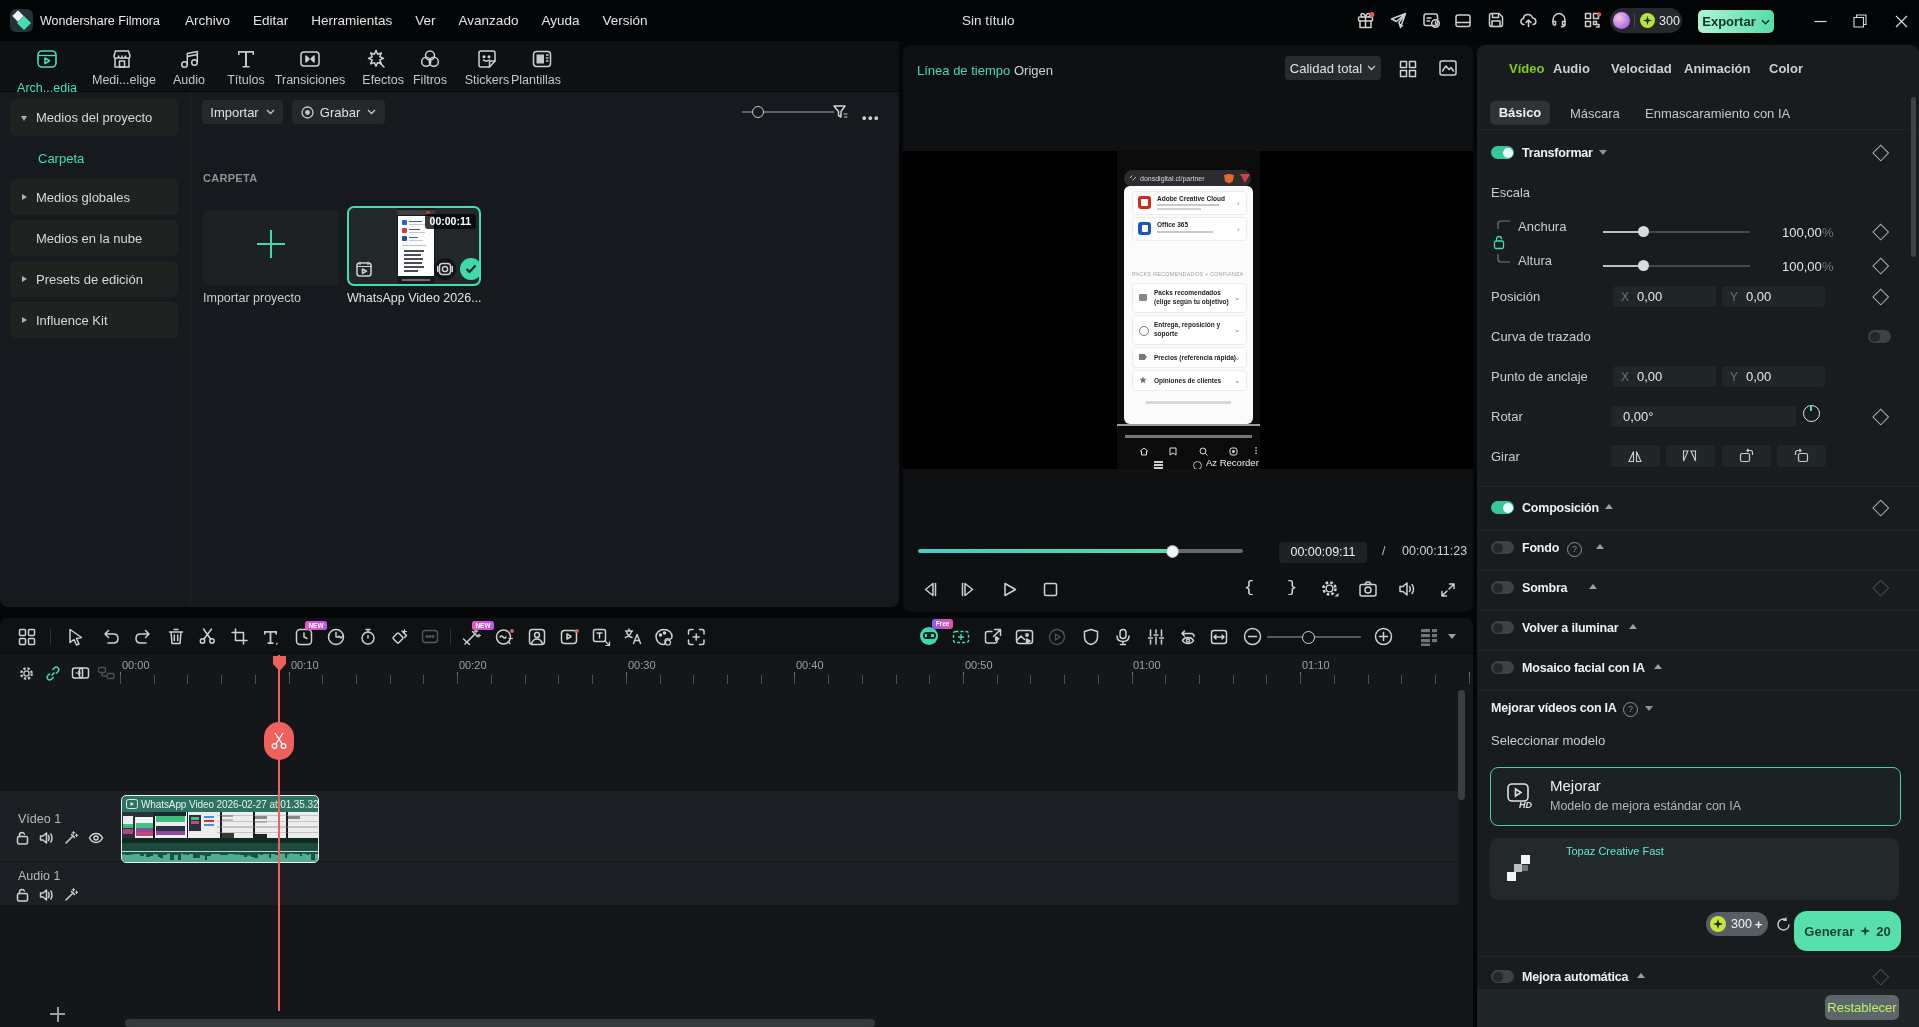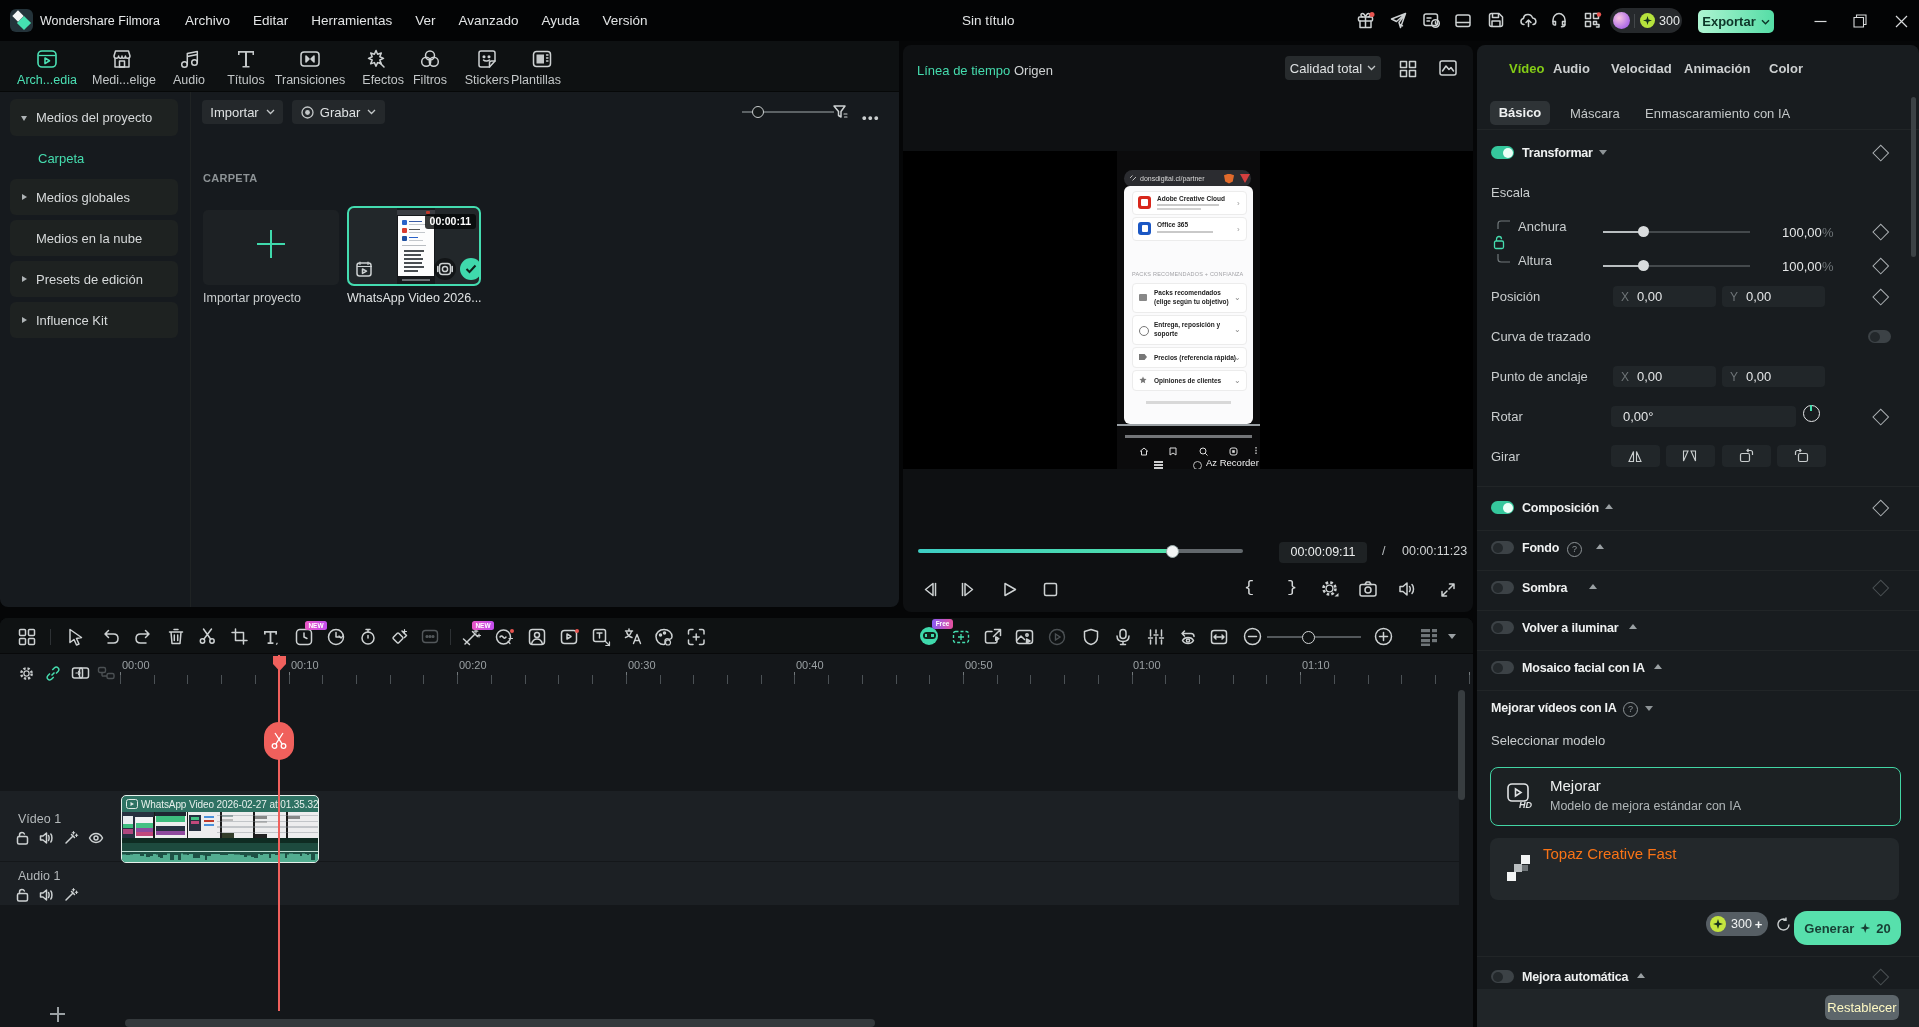--- a/index.html
+++ b/index.html
@@ -116,21 +116,21 @@
 <div class="ab" style="left:0;top:41px;width:899px;height:566px;background:#161a1e;border-radius:0 0 8px 8px">
   <div class="ab" style="left:0;top:0;width:899px;height:50px;background:#0e1112;border-bottom:1px solid #060808">
     <div class="ab" style="left:17px;top:7px;width:60px;text-align:center;color:#4be0b4">
       <svg width="22" height="22" style="margin:0 auto" viewBox="0 0 22 22">
           <g fill="none" stroke="#4be0b4" stroke-width="1.6" stroke-linejoin="round">
             <rect x="2" y="3" width="18" height="16" rx="4"></rect>
             <path d="M2.5 7.5H19.5" stroke-width="1.3"></path>
             <path d="M9 10L13.5 12.8L9 15.6Z"></path>
           </g>
         </svg>
-      <div style="font-size:12.5px;margin-top:3px">Arch...edia</div>
+      <div style="font-size:12.5px;margin-top:11px">Arch...edia</div>
     </div>
     <div class="ab" style="left:92px;top:7px;width:60px;text-align:center;color:#c3c7c8">
       <svg width="22" height="22" style="margin:0 auto" viewBox="0 0 22 22">
           <g class="ic" stroke-width="1.6">
             <path d="M3 8L4.5 3H17.5L19 8C19 9.4 17.9 10.3 16.6 10.3C15.5 10.3 14.4 9.4 14.4 8C14.4 9.4 13.3 10.3 12.2 10.3C11.1 10.3 11 9.4 11 8C11 9.4 10.9 10.3 9.8 10.3C8.7 10.3 7.6 9.4 7.6 8C7.6 9.4 6.5 10.3 5.4 10.3C4.1 10.3 3 9.4 3 8Z"></path>
             <path d="M4 10.5V19H18V10.5"></path>
             <rect x="8.5" y="13" width="5" height="6"></rect>
           </g>
         </svg>
       <div style="font-size:12.5px;margin-top:3px">Medi...elige</div>
@@ -583,44 +583,44 @@
     <div class="ab" style="left:59px;top:9px;font-size:15px;color:#eff1f1">Mejorar</div>
     <div class="ab" style="left:59px;top:31px;font-size:12.5px;color:#b0b6b8">Modelo de mejora estándar con IA</div>
   </div>
   <div class="ab" style="left:13px;top:793px;width:409px;height:62px;border-radius:8px;background:#23282b">
     <div class="ab" style="left:17px;top:17px;width:27px;height:27px">
       <div class="ab" style="left:14px;top:0;width:9px;height:9px;background:#f2f4f4"></div>
       <div class="ab" style="left:7px;top:9px;width:8px;height:8px;background:#b9bec0"></div>
       <div class="ab" style="left:15px;top:10px;width:6px;height:6px;background:#6f7578"></div>
       <div class="ab" style="left:0;top:17px;width:9px;height:9px;background:#f2f4f4"></div>
     </div>
-    <div class="ab" style="left:53px;top:7px;font-size:15px;color:#f97316">Topaz Creative Fast</div>
+    <div class="ab" style="left:76px;top:7px;font-size:11px;color:#5eead4">Topaz Creative Fast</div>
   </div>
   <div class="ab row" style="left:229px;top:867px;width:62px;height:24px;background:#565e64;border-radius:12px">
     <div style="width:16px;height:16px;border-radius:50%;background:#c5e53e;margin-left:4px;position:relative">
         <div style="position:absolute;left:3px;top:3px;width:10px;height:10px;background:#18321f;clip-path:polygon(50% 0,62% 38%,100% 50%,62% 62%,50% 100%,38% 62%,0 50%,38% 38%)"></div>
       </div>
     <span style="margin-left:5px;font-size:12.5px;color:#f2f4f4">300</span>
     <span style="margin-left:3px;font-size:13px;color:#f2f4f4;font-weight:bold">+</span>
   </div>
   <svg class="ab" width="15" height="15" style="left:299px;top:872px">
       <path d="M13 7.5A5.5 5.5 0 1 1 10 2.6M10 0.5V3.2H7.3" stroke="#c9cdce" stroke-width="1.4" fill="none"></path>
     </svg>
-  <div class="ab row" style="left:317px;top:866px;width:107px;height:34px;background:#57e0ac;border-radius:13px;justify-content:center">
+  <div class="ab row" style="left:317px;top:866px;width:107px;height:40px;background:#57e0ac;border-radius:13px;justify-content:center">
     <span style="font-size:13px;font-weight:bold;color:#173f34">Generar</span>
     <div style="width:10px;height:10px;background:#173f34;margin-left:6px;clip-path:polygon(50% 0,62% 38%,100% 50%,62% 62%,50% 100%,38% 62%,0 50%,38% 38%)"></div>
     <span style="margin-left:6px;font-size:13px;font-weight:bold;color:#173f34">20</span>
   </div>
   <div class="ab" style="left:0;top:911px;width:442px;height:1px;background:#212527"></div>
   <div class="ab tgl off" style="left:14px;top:925px"></div>
   <div class="ab" style="left:45px;top:925px;font-weight:bold;font-size:12.5px;letter-spacing:-0.2px;color:#eff1f1">Mejora automática</div>
   <div class="ab caret up" style="left:160px;top:928px"></div>
   <div class="ab dia" style="left:398px;top:926px;border-color:#4a5053"></div>
   <div class="ab" style="left:0;top:944px;width:442px;height:38px;background:#202528"></div>
-  <div class="ab" style="left:348px;top:950px;width:74px;height:25px;background:#5d666b;border-radius:6px;text-align:center;line-height:25px;font-size:13px;color:#fef9c3">Restablecer</div>
+  <div class="ab" style="left:348px;top:950px;width:74px;height:25px;background:#5d666b;border-radius:6px;text-align:center;line-height:25px;font-size:13px;color:#bef264">Restablecer</div>
   <div class="ab" style="left:434px;top:52px;width:5px;height:160px;background:#3c4245;border-radius:3px"></div>
 </div>
 
 <div class="ab" style="left:0;top:618px;width:1473px;height:409px;background:#14171a;border-radius:8px 8px 0 0;overflow:hidden">
   <div class="ab" style="left:0;top:0;width:1473px;height:35px;background:#0f1213;border-bottom:1px solid #08090a">
     <svg class="ab" width="18" height="18" style="left:18px;top:10px">
         <g class="ic" stroke-width="1.5">
           <rect x="1.5" y="1.5" width="6" height="6" rx="1"></rect>
           <rect x="10.5" y="1.5" width="6" height="6" rx="1"></rect>
           <rect x="1.5" y="10.5" width="6" height="6" rx="1"></rect>

